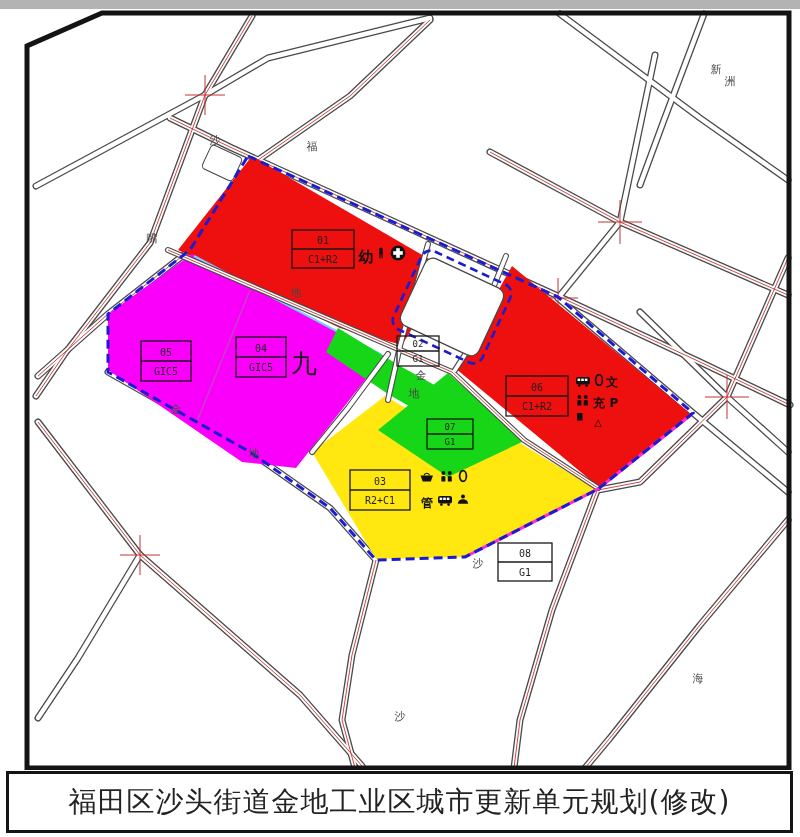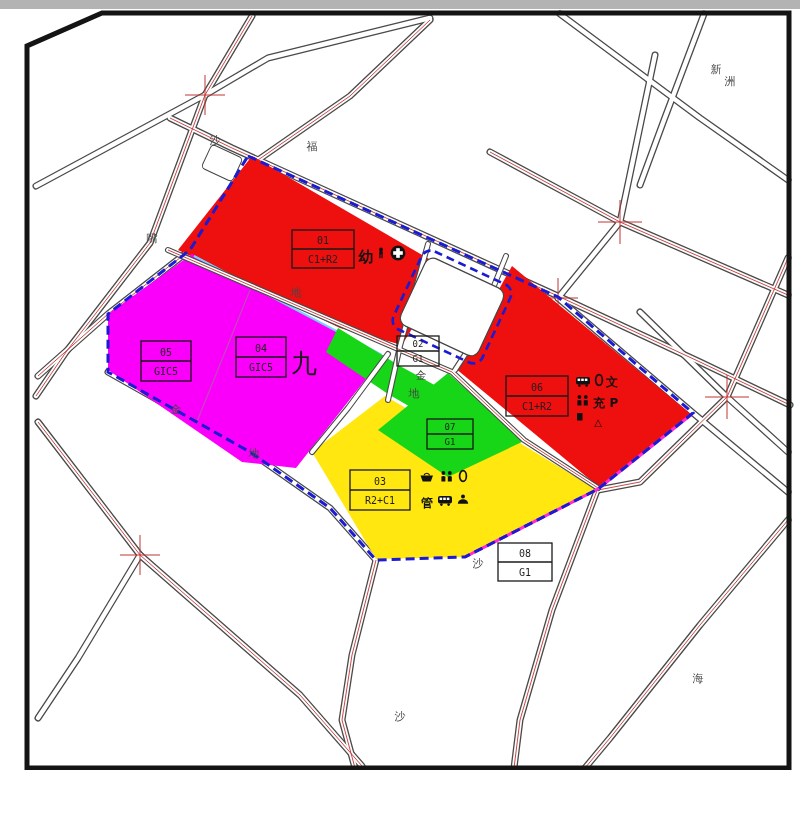--- a/index.html
+++ b/index.html
@@ -287,14 +287,19 @@
     <text class="cjk-small" x="478" y="567">沙</text>
     <text class="cjk-small" x="400" y="720">沙</text>
     <text class="cjk-small" x="716" y="73">新</text>
     <text class="cjk-small" x="730" y="85">洲</text>
     <text class="cjk-small" x="698" y="682">海</text>
   </g>
 
   <path d="M27,768 L27,46 L102,13 L789,13 L789,768 Z" fill="none" stroke="#141414" stroke-width="5"></path>
 </svg>
 
-
+<div class="titlebar">
+  <div class="titlebar-inner">
+    <span class="titlebar-text">福田区沙头街道金地工业区城市更新单元规划(修改)</span>
+  </div>
 </div>
 
+</div>
+
 </body></html>

